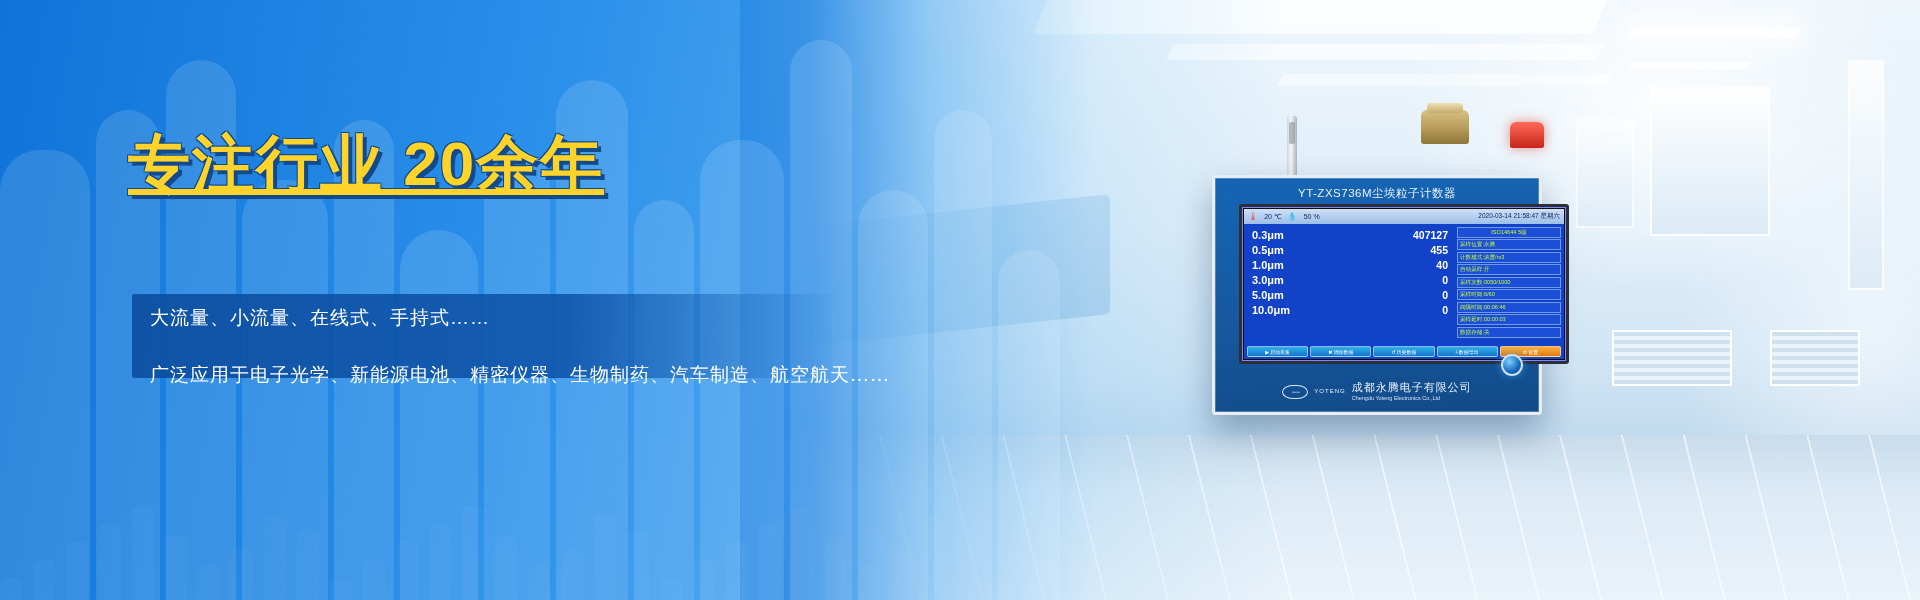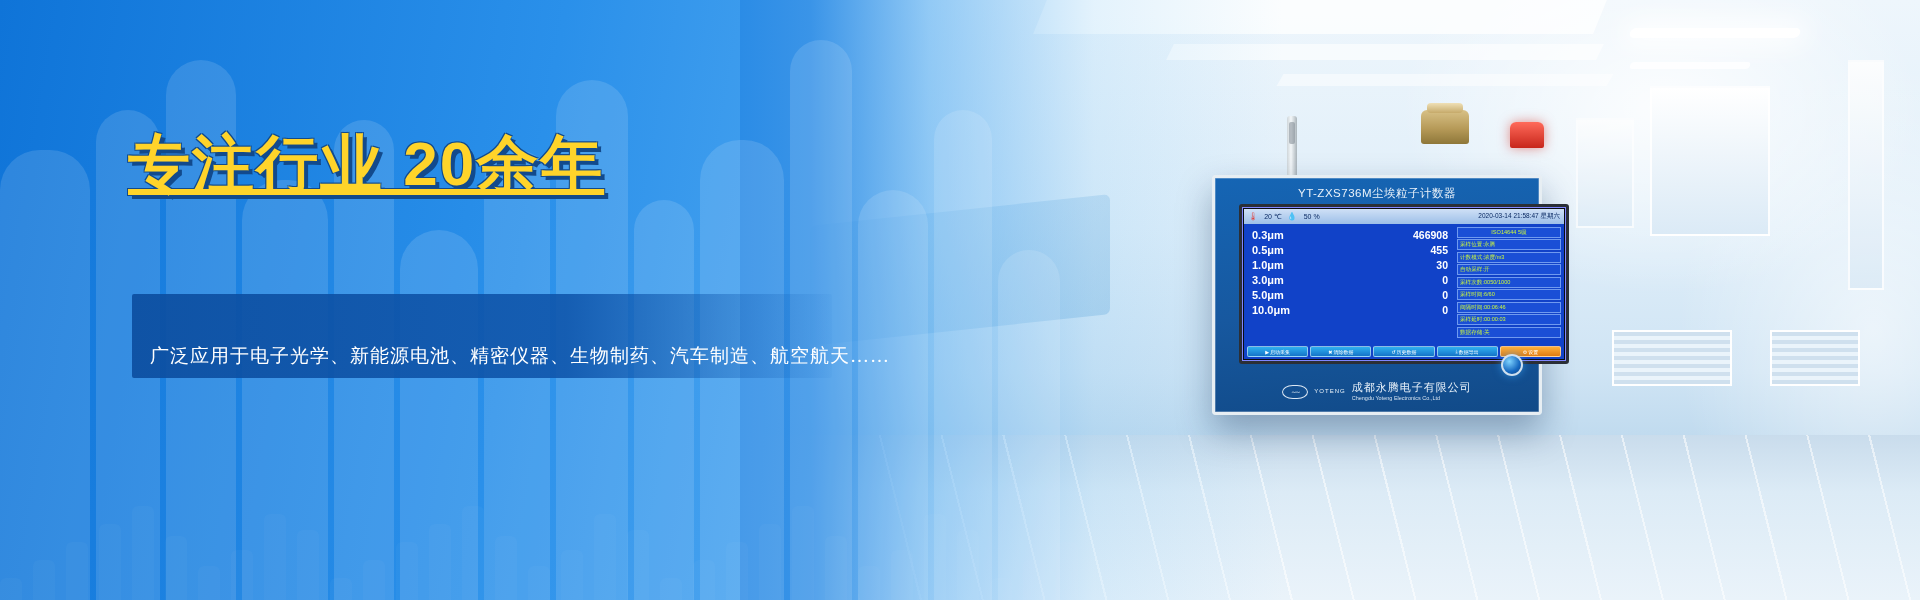--- a/index.html
+++ b/index.html
@@ -76,21 +76,21 @@
     position:absolute;left:132px;top:294px;
     width:700px;height:84px;
     background:linear-gradient(90deg, rgba(12,78,160,.92) 0%, rgba(14,84,170,.88) 62%, rgba(22,110,200,.05) 100%);
     border-radius:2px;
   }
   .tagline{
     position:absolute;left:150px;
     font-size:19px;color:#ffffff;white-space:nowrap;letter-spacing:1px;
   }
   .tl1{top:305px;}
-  .tl2{top:343px;font-family:Liberation Serif, serif;}
+  .tl2{top:362px;font-family:Liberation Serif, serif;}
 
   
   .device{
     position:absolute;left:1212px;top:175px;width:330px;height:240px;
     background:linear-gradient(175deg,#1565b4 0%,#17589f 55%,#114a88 100%);
     border:3px solid #e7eef3;
     border-radius:4px;
     box-shadow:0 16px 34px rgba(8,40,80,.35), inset 0 0 0 1px rgba(255,255,255,.25);
   }
   .probe{position:absolute;left:1287px;top:116px;width:10px;height:62px;
@@ -233,20 +233,21 @@
       <div class="bbar" style="left: 1320px; width: 22px; height: 22px; opacity: 0.1;"></div>
       <div class="bbar" style="left: 1353px; width: 22px; height: 40px; opacity: 0.1;"></div>
       <div class="bbar" style="left: 1386px; width: 22px; height: 58px; opacity: 0.1;"></div>
       <div class="bbar" style="left: 1419px; width: 22px; height: 76px; opacity: 0.1;"></div>
       <div class="bbar" style="left: 1452px; width: 22px; height: 94px; opacity: 0.1;"></div>
       <div class="bbar" style="left: 1485px; width: 22px; height: 64px; opacity: 0.1;"></div>
     </div>
 
   <div class="headline">专注行业 20余年</div>
   <div class="tagbox"></div>
+  <div class="tagline tl1">大流量、小流量、在线式、手持式……</div>
   <div class="tagline tl2">广泛应用于电子光学、新能源电池、精密仪器、生物制药、汽车制造、航空航天……</div>
 
   <div class="probe"></div>
   <div class="knob"></div>
   <div class="beacon"></div>
 
   <div class="device">
     <div class="dev-title">YT-ZXS736M尘埃粒子计数器</div>
 
     <div class="screen">
@@ -258,29 +259,29 @@
           <span class="drop">💧</span>
           <span>50 %</span>
           <span class="spacer"></span>
           <span class="ts">2020-03-14 21:58:47 星期六</span>
         </div>
 
         <div class="scr-body">
           <div class="scr-left" id="particleRows">
               <div class="prow">
                 <span>0.3μm</span>
-                <span class="pv">466908</span>
+                <span class="pv">407127</span>
               </div>
               <div class="prow">
                 <span>0.5μm</span>
                 <span class="pv">455</span>
               </div>
               <div class="prow">
                 <span>1.0μm</span>
-                <span class="pv">30</span>
+                <span class="pv">40</span>
               </div>
               <div class="prow">
                 <span>3.0μm</span>
                 <span class="pv">0</span>
               </div>
               <div class="prow">
                 <span>5.0μm</span>
                 <span class="pv">0</span>
               </div>
               <div class="prow">

